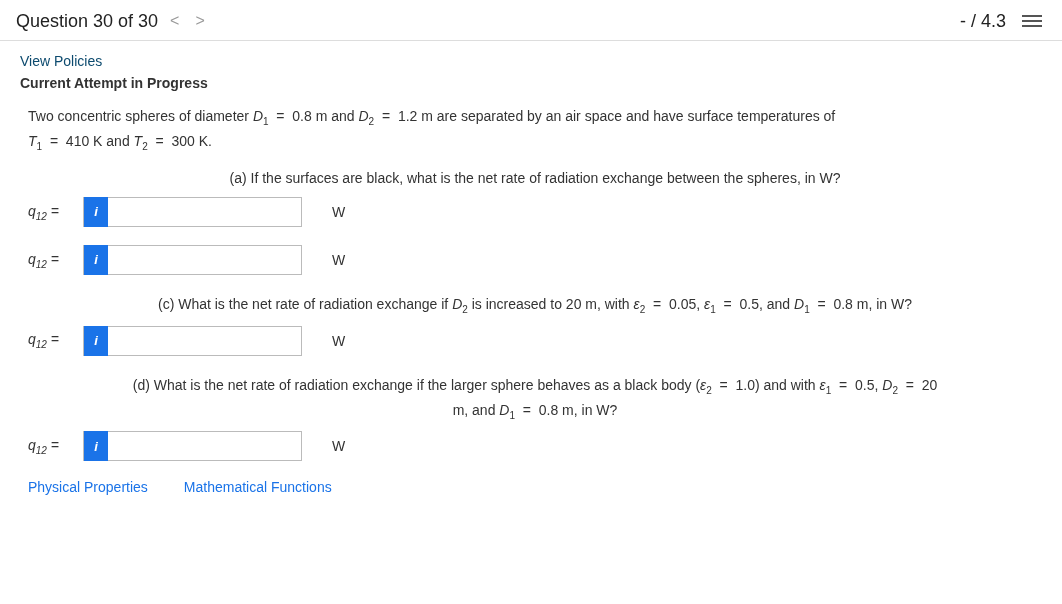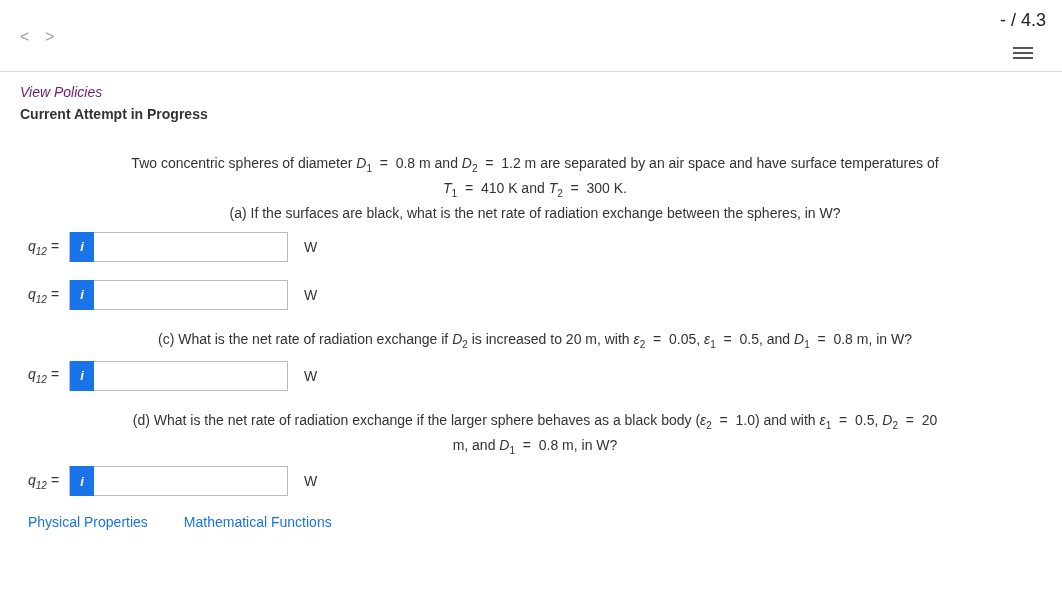--- a/index.html
+++ b/index.html
@@ -42,21 +42,20 @@
       color: #999;
       cursor: pointer;
       padding: 2px 4px;
       user-select: none;
     }
 
     .header-right {
       display: flex;
       align-items: center;
       gap: 12px;
-      flex-direction: column;
     }
 
     .score {
       font-size: 18px;
       color: #222;
     }
 
     .menu-icon {
       display: flex;
       flex-direction: column;
@@ -70,58 +69,56 @@
       width: 20px;
       height: 2px;
       background: #555;
     }
 
     .content {
       padding: 12px 20px 16px 20px;
     }
 
     .view-policies {
-      color: #701a75;
+      color: #0c4a6e;
       font-size: 14px;
       cursor: pointer;
       margin-bottom: 6px;
       display: inline-block;
-      font-style: italic;
     }
 
     .attempt-label {
       font-weight: bold;
       font-size: 14px;
-      margin-bottom: 30px;
+      margin-bottom: 14px;
     }
 
     .problem-text {
       font-size: 14px;
       line-height: 1.6;
-      margin-bottom: 0;
+      margin-bottom: 12px;
       padding-left: 8px;
-      text-align: center;
     }
 
     .part {
       margin-bottom: 18px;
       padding-left: 8px;
     }
 
     .part-question {
       font-size: 14px;
       line-height: 1.6;
       margin-bottom: 8px;
       text-align: center;
     }
 
     .answer-row {
       display: flex;
       align-items: center;
-      gap: 10px;
+      gap: 24px;
     }
 
     .answer-label {
       font-size: 14px;
       white-space: nowrap;
       font-style: italic;
     }
 
     .answer-input-wrapper {
       display: flex;
@@ -181,20 +178,21 @@
 
     .math {
       font-style: italic;
     }
   </style>
 </head>
 <body>
 
 <div class="header">
   <div class="header-left">
+    <span class="question-label">Question 30 of 30</span>
     <span class="nav-arrow">&lt;</span>
     <span class="nav-arrow">&gt;</span>
   </div>
   <div class="header-right">
     <span class="score">- / 4.3</span>
     <div class="menu-icon">
       <span></span>
       <span></span>
       <span></span>
     </div>

